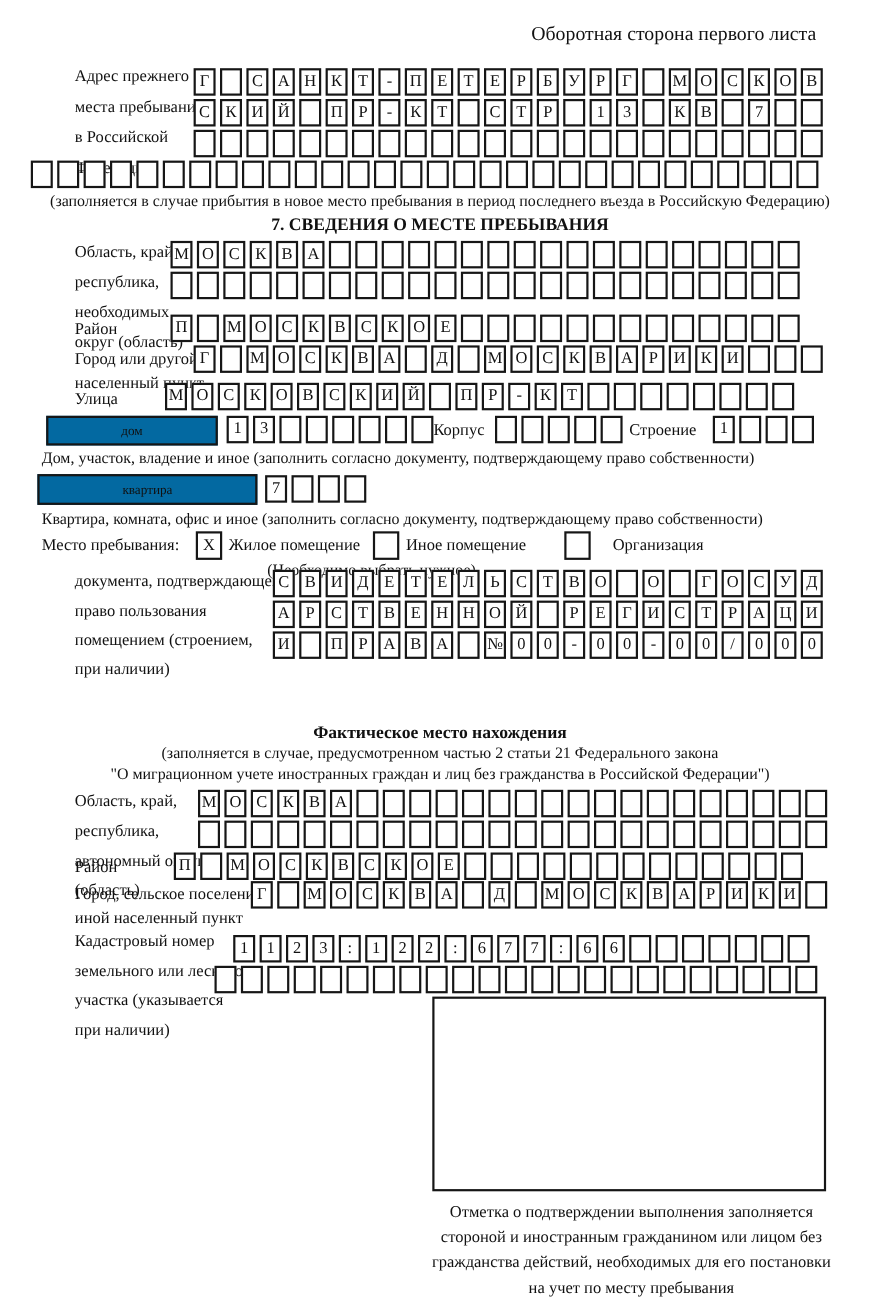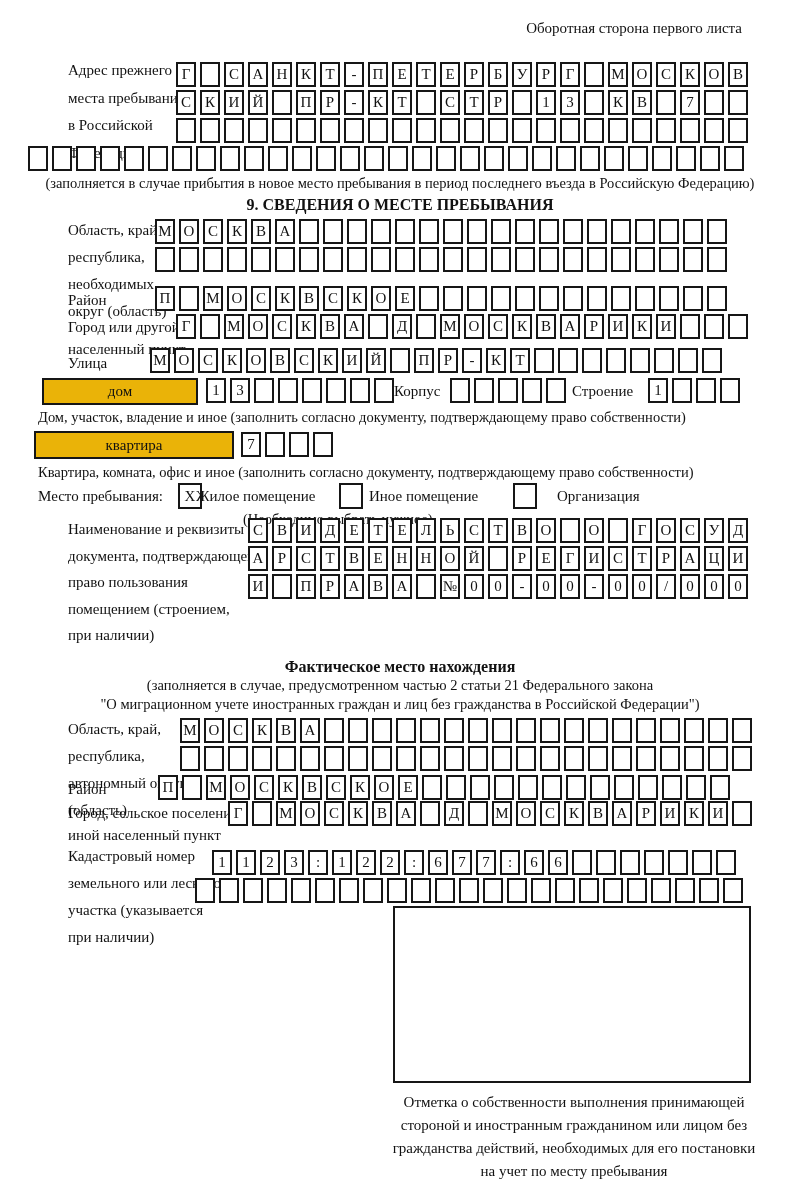--- a/index.html
+++ b/index.html
@@ -14,36 +14,36 @@
   .note { font-size:14.5px; white-space:nowrap; }
   .center { left:0; right:0; text-align:center; }
   .bold { font-weight:bold; }
   .cells { display:flex; gap:4px; }
   .cell {
     width:20px; height:25px; border:2px solid #161616; box-sizing:border-box;
     display:flex; align-items:center; justify-content:center;
     font-size:15px; background:#fff; flex:0 0 auto;
   }
   .wbox {
-    border:2px solid #161616; box-sizing:border-box; background:#eab308;
-    display:flex; align-items:center; justify-content:center; font-size:15px;
+    border:2px solid #161616; box-sizing:border-box; background:#0369a1;
+    display:flex; align-items:center; justify-content:center; font-size:12px;
   }
   .checkbox {
     width:24px; height:26px; border:2px solid #161616; box-sizing:border-box;
     display:flex; align-items:center; justify-content:center; font-size:15px; background:#fff;
   }
   .bigbox { border:2px solid #161616; box-sizing:border-box; background:#fff; }
   .caption { font-size:15px; line-height:23px; text-align:center; }
 </style>
 </head>
 <body>
 
 <div class="page">
 
-  <div class="abs note" style="top:20px; right:58px; font-size:15px;">Оборотная сторона первого листа</div>
+  <div class="abs note" style="top:20px; right:58px; font-size:18px;">Оборотная сторона первого листа</div>
 
   <div class="abs label" style="left:68px; top:57px; line-height:27.5px;">
       <div>Адрес прежнего</div>
       <div>места пребывания</div>
       <div>в Российской</div>
       <div>Федерации</div>
     </div>
   <div class="abs cells" style="left:176px; top:62px;">
       <div class="cell">Г</div>
       <div class="cell"></div>
@@ -149,21 +149,21 @@
       <div class="cell"></div>
       <div class="cell"></div>
       <div class="cell"></div>
       <div class="cell"></div>
       <div class="cell"></div>
       <div class="cell"></div>
       <div class="cell"></div>
     </div>
   <div class="abs note center" style="top:175px;">(заполняется в случае прибытия в новое место пребывания в период последнего въезда в Российскую Федерацию)</div>
 
-  <div class="abs center bold" style="top:196px; font-size:16px;">9. СВЕДЕНИЯ О МЕСТЕ ПРЕБЫВАНИЯ</div>
+  <div class="abs center bold" style="top:196px; font-size:16px;">7. СВЕДЕНИЯ О МЕСТЕ ПРЕБЫВАНИЯ</div>
 
   <div class="abs label" style="left:68px; top:217px;">
       <div>Область, край,</div>
       <div>республика,</div>
       <div>необходимых</div>
       <div>округ (область)</div>
     </div>
   <div class="abs cells" style="left:155px; top:219px;">
       <div class="cell">М</div>
       <div class="cell">О</div>
@@ -336,29 +336,28 @@
   <div class="abs cells" style="left:241px; top:432px;">
       <div class="cell">7</div>
       <div class="cell"></div>
       <div class="cell"></div>
       <div class="cell"></div>
     </div>
   <div class="abs note" style="left:38px; top:464px;">Квартира, комната, офис и иное (заполнить согласно документу, подтверждающему право собственности)</div>
 
   <div class="abs label" style="left:38px; top:484px; line-height:25px;">Место пребывания:</div>
   <div class="abs checkbox" style="left:178px; top:483px;">X</div>
-  <div class="abs label" style="left:196px; top:484px; line-height:25px;">Жилое помещение</div>
+  <div class="abs label" style="left:208px; top:484px; line-height:25px;">Жилое помещение</div>
   <div class="abs checkbox" style="left:339px; top:483px;"></div>
   <div class="abs label" style="left:369px; top:484px; line-height:25px;">Иное помещение</div>
   <div class="abs checkbox" style="left:513px; top:483px;"></div>
   <div class="abs label" style="left:557px; top:484px; line-height:25px;">Организация</div>
   <div class="abs note" style="left:243px; top:511px;">(Необходимо выбрать нужное)</div>
 
   <div class="abs label" style="left:68px; top:516px; line-height:26.5px;">
-      <div>Наименование и реквизиты</div>
       <div>документа, подтверждающего</div>
       <div>право пользования</div>
       <div>помещением (строением,</div>
       <div>при наличии)</div>
     </div>
   <div class="abs cells" style="left:248px; top:518px;">
       <div class="cell">С</div>
       <div class="cell">В</div>
       <div class="cell">И</div>
       <div class="cell">Д</div>
@@ -598,19 +597,19 @@
       <div class="cell"></div>
       <div class="cell"></div>
       <div class="cell"></div>
       <div class="cell"></div>
       <div class="cell"></div>
       <div class="cell"></div>
     </div>
 
   <div class="abs bigbox" style="left:393px; top:906px; width:358px; height:177px;"></div>
   <div class="abs caption" style="left:378px; top:1091px; width:392px;">
-      <div>Отметка о собственности выполнения принимающей</div>
+      <div>Отметка о подтверждении выполнения заполняется</div>
       <div>стороной и иностранным гражданином или лицом без</div>
       <div>гражданства действий, необходимых для его постановки</div>
       <div>на учет по месту пребывания</div>
     </div>
 
 </div>
 
 </body></html>

